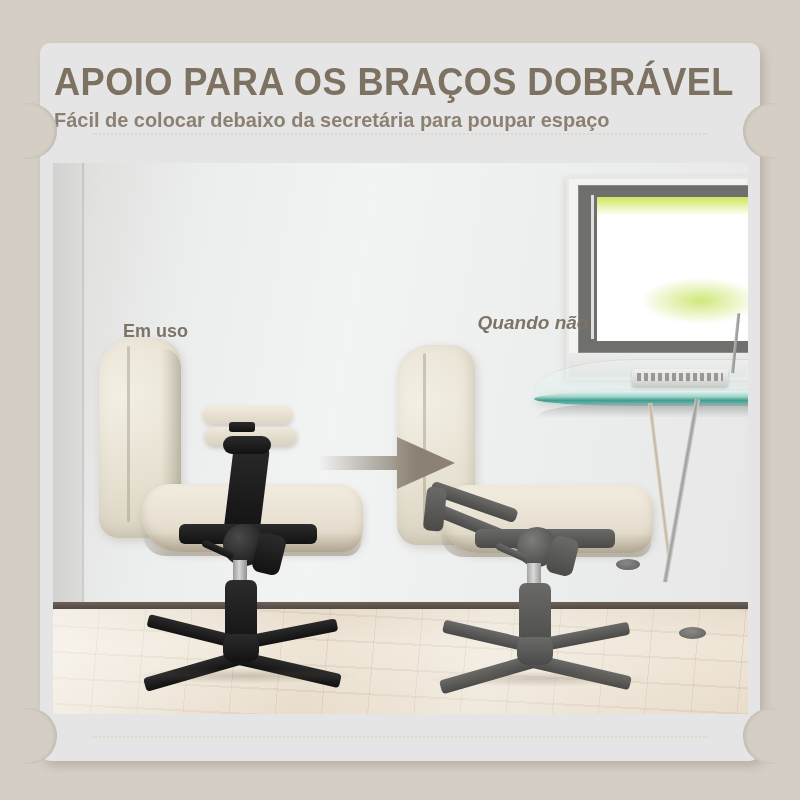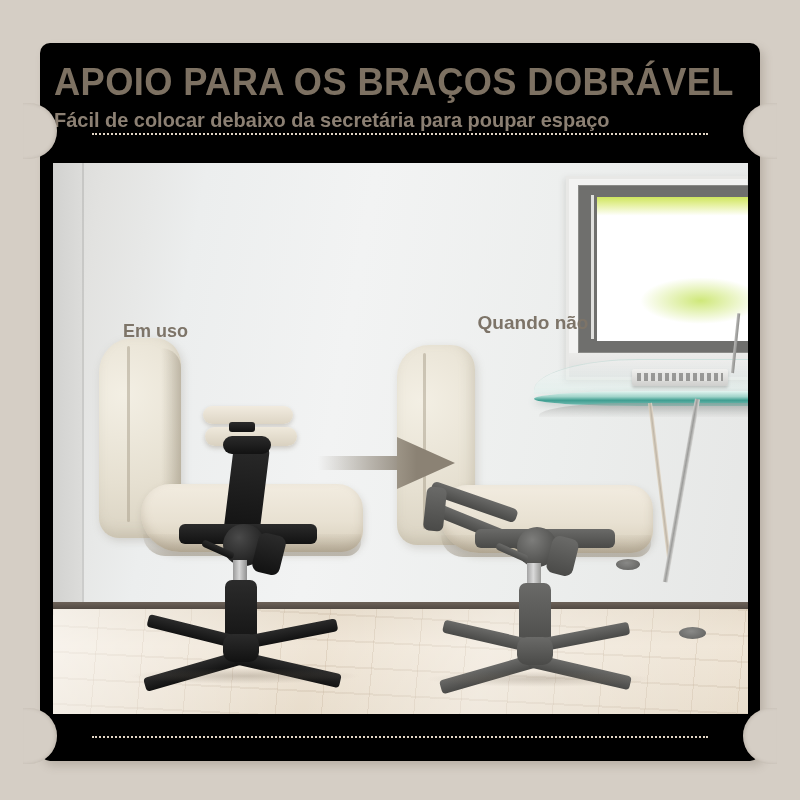--- a/index.html
+++ b/index.html
@@ -6,21 +6,21 @@
   body{
     width:800px;height:800px;overflow:hidden;
     background:#d5cec5;
     font-family:"Liberation Sans","DejaVu Sans",sans-serif;
   }
   .stage{position:relative;width:800px;height:800px;}
 
   
   .ticket{
     position:absolute;left:40px;top:43px;width:720px;height:718px;
-    background:#000000;
+    background:#e5e5e5;
     border-radius:10px;
     box-shadow:4px 5px 9px rgba(120,108,95,.28);
   }
   .notch{
     position:absolute;width:34px;height:56px;background:#d5cec5;
     z-index:6;
   }
   .notch.left{left:-17px;border-radius:0 30px 30px 0;
       box-shadow:inset -2px 0 3px rgba(140,128,114,.25);}
   .notch.right{right:-17px;border-radius:30px 0 0 30px;
@@ -188,21 +188,21 @@
 
   
   .arrow{position:absolute;left:265px;top:268px;width:137px;height:64px;}
 
   
   .lbl{
     position:absolute;color:#7d7468;font-weight:bold;
     text-align:center;line-height:23px;
   }
   .lbl.a{left:70px;top:157px;font-size:18px;}
-  .lbl.b{left:380px;top:148px;font-size:19px;width:200px;}
+  .lbl.b{left:380px;top:148px;font-size:19px;width:200px;font-style:italic;}
 </style>
 </head>
 <body>
 
 <div class="stage">
 
   <div class="ticket">
 
     <div class="notch left n-top"></div>
     <div class="notch right n-top"></div>

